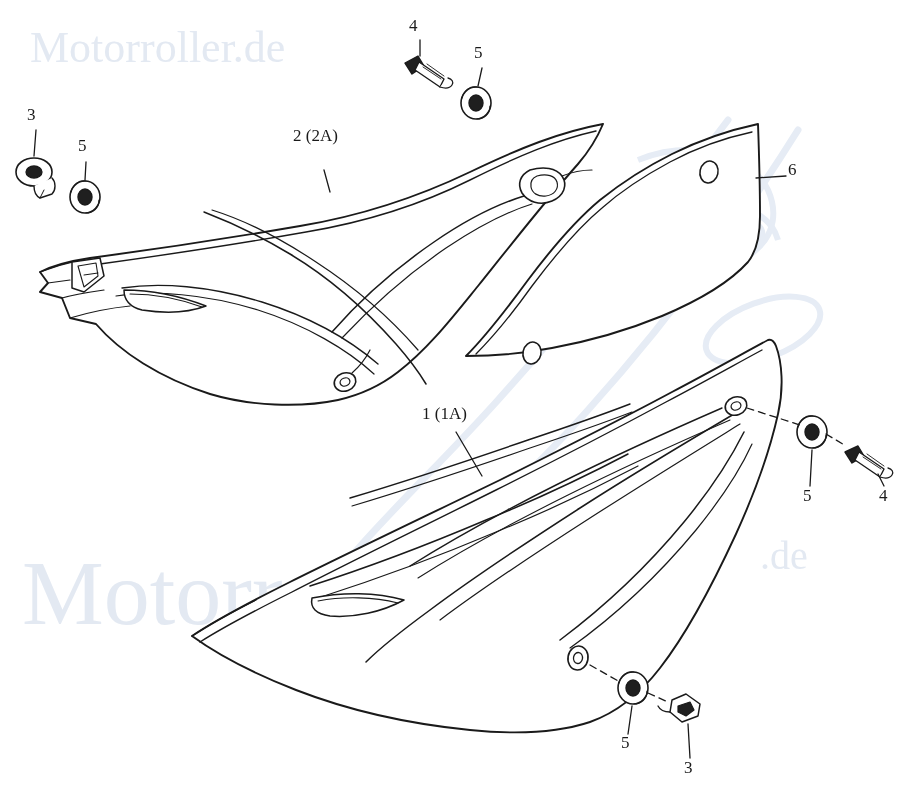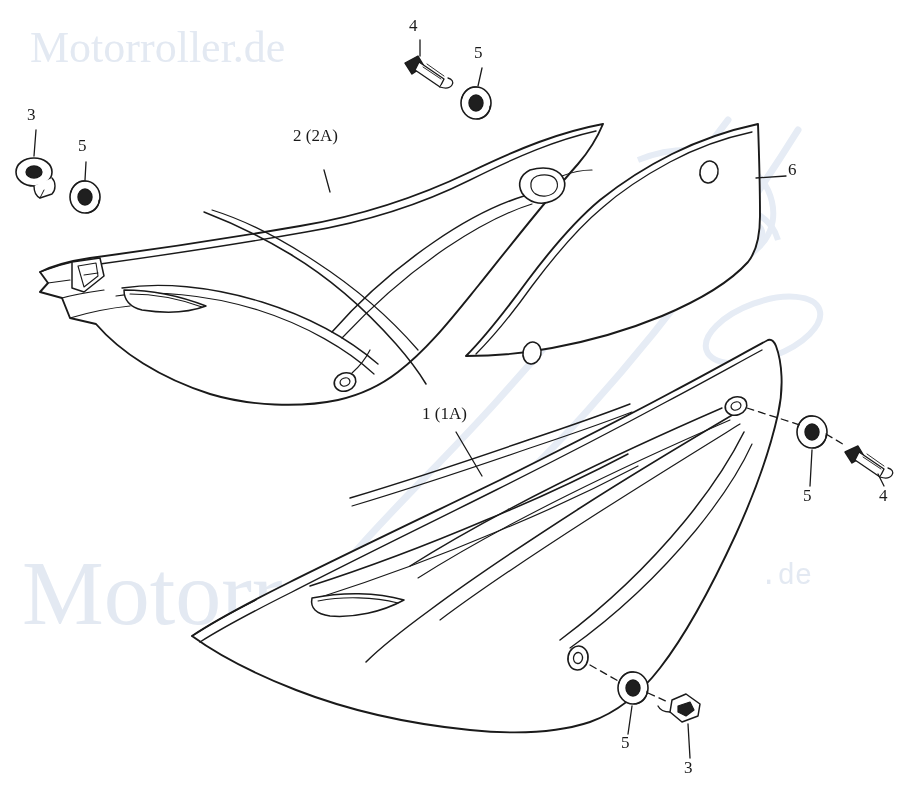--- a/index.html
+++ b/index.html
@@ -40,23 +40,22 @@
     font-size: 44px;
     letter-spacing: 0px;
   }
   .wm-big {
     left: 22px;
     top: 540px;
     font-size: 92px;
   }
   .wm-de {
     left: 760px;
-    top: 560px;
-    font-size: 29px;
-    font-family: Liberation Mono, monospace;
+    top: 532px;
+    font-size: 40px;
   }
   .label {
     position: absolute;
     font-family: "Liberation Serif", serif;
     font-size: 17px;
     color: #1a1a1a;
     white-space: nowrap;
   }
 </style>
 </head>

